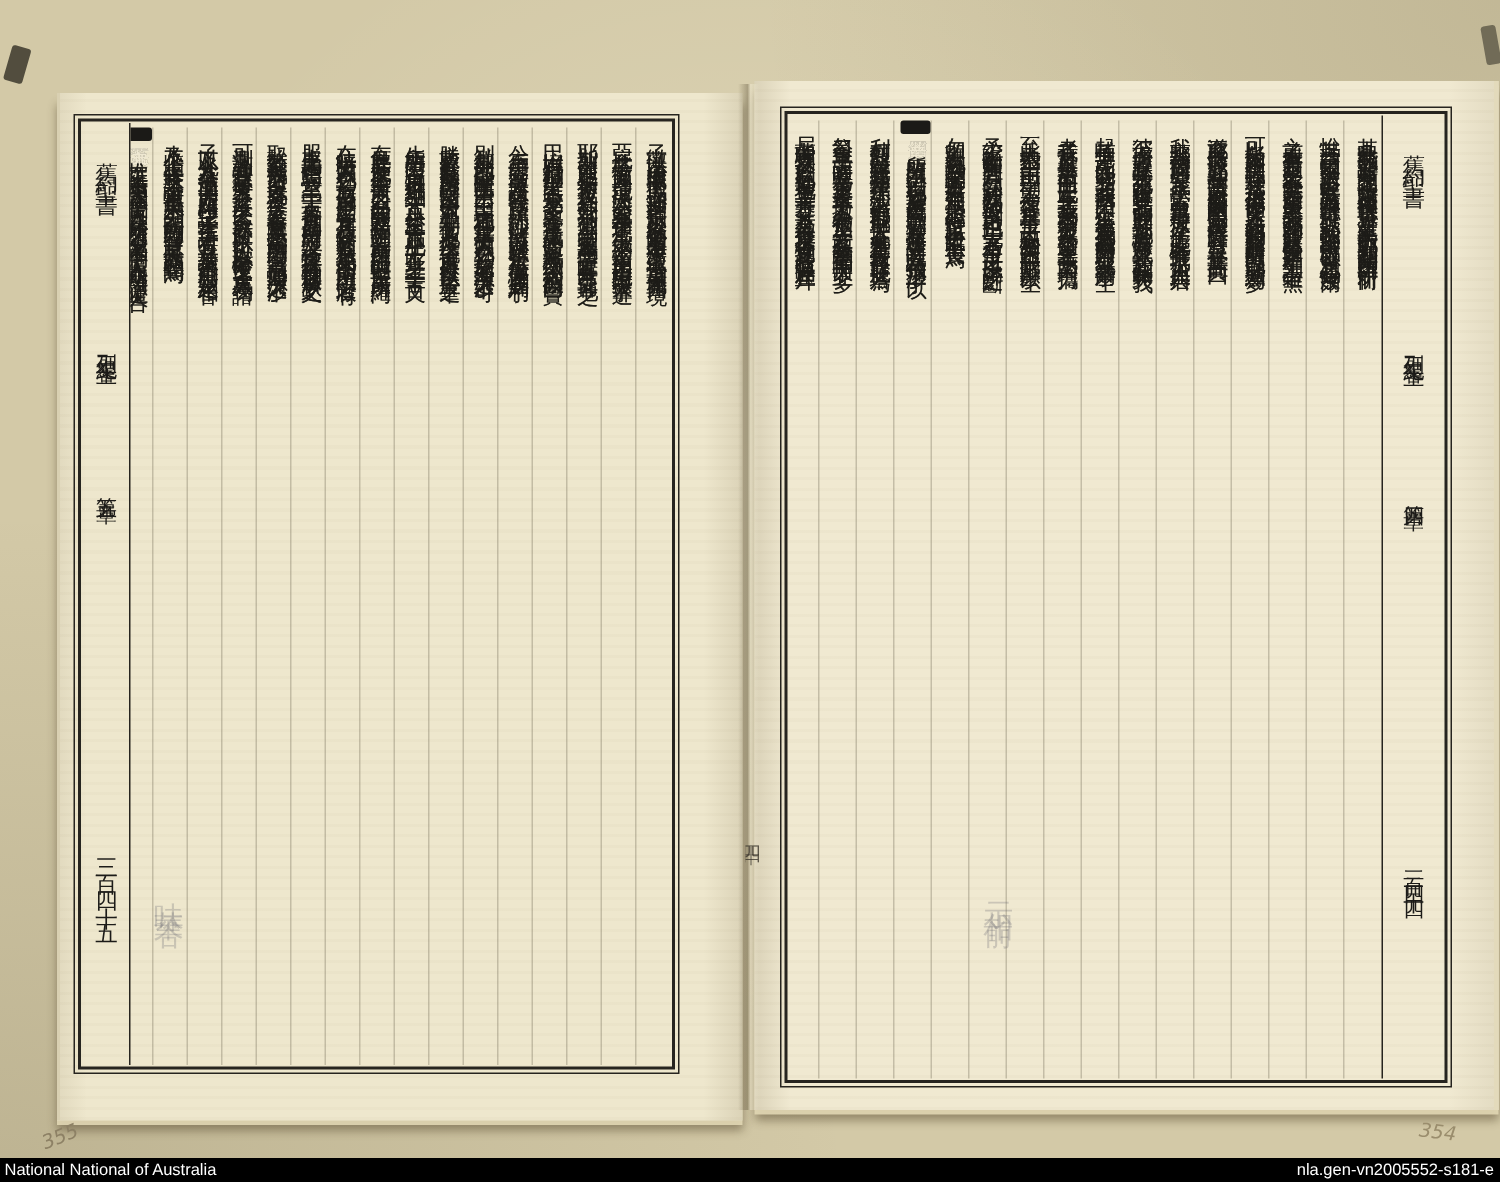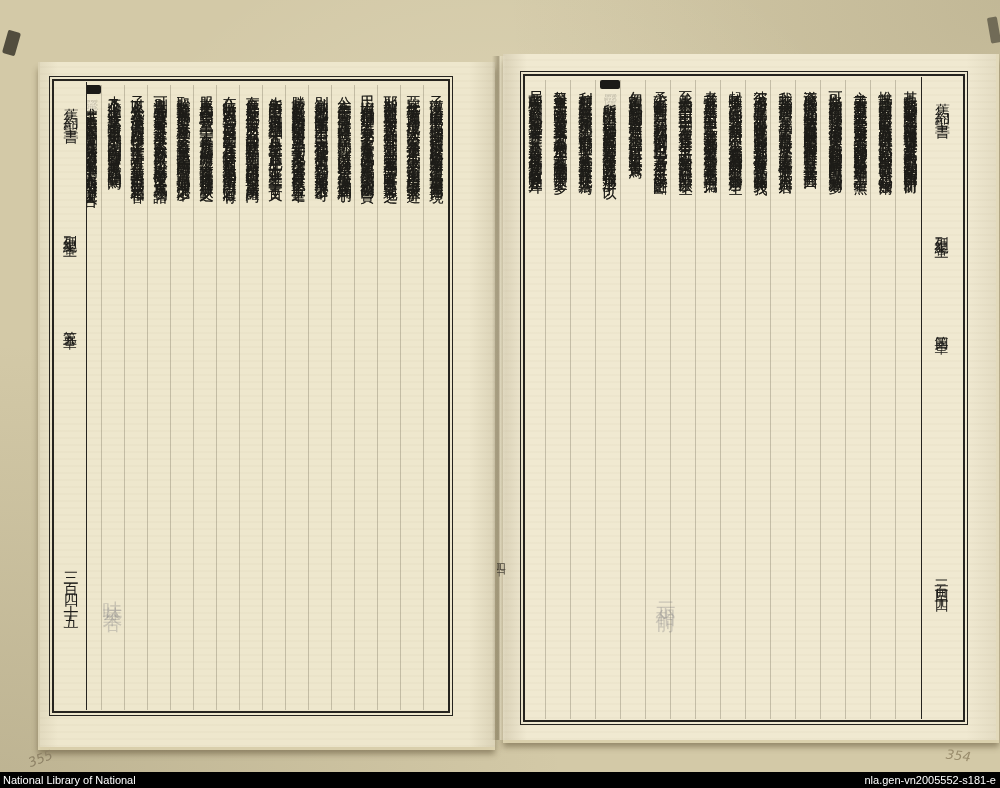--- a/index.html
+++ b/index.html
@@ -165,15 +165,15 @@
 <div class="gutter"></div>
 <div class="gutter-num vtext">四十四</div>
 
 <div class="stamp stamp-l vtext">味華谷</div>
 <div class="stamp stamp-r vtext">示相前</div>
 
 <div class="pencil pencil-l">355</div>
 <div class="pencil pencil-r">354</div>
 
 <div class="footer">
-  <span class="fl">National Library of National</span>
+  <span class="fl">National National of Australia</span>
   <span class="fr">nla.gen-vn2005552-s181-e</span>
 </div>
 
 </body></html>

